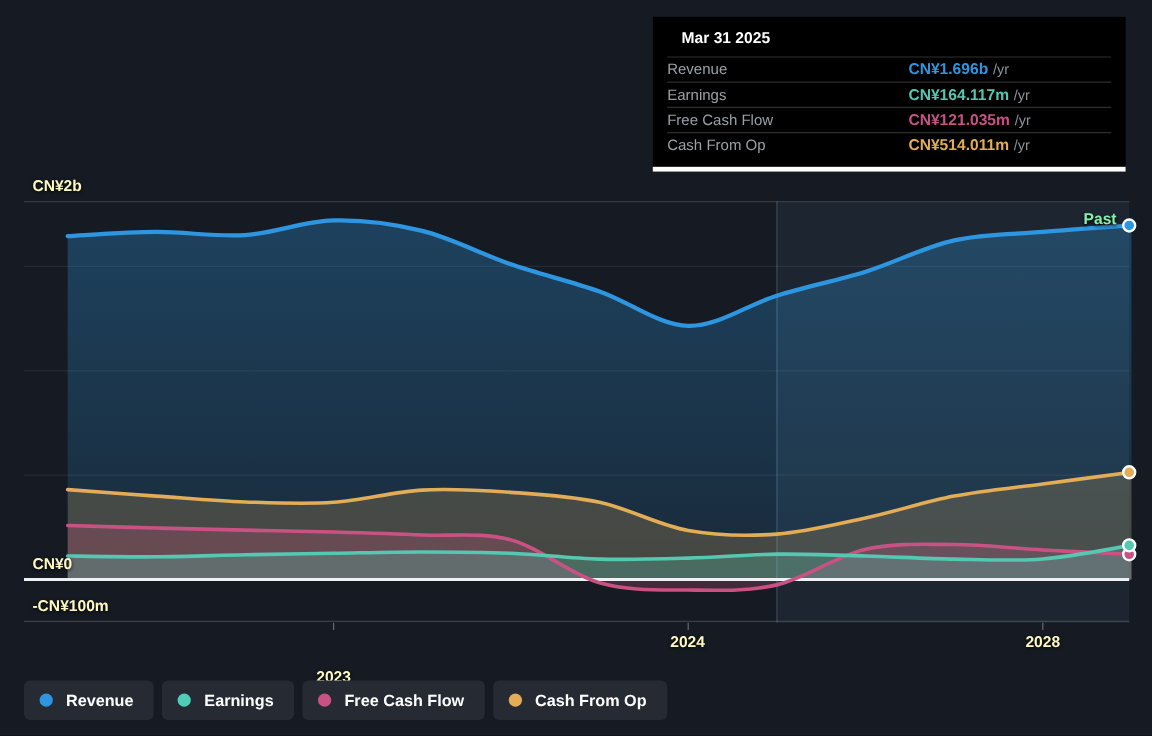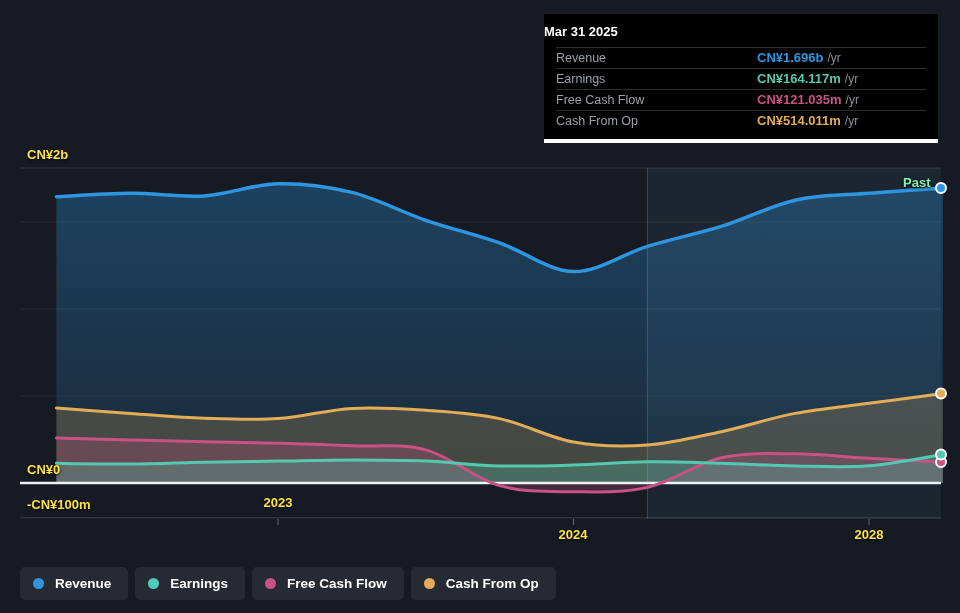--- a/index.html
+++ b/index.html
@@ -3,37 +3,37 @@
 <meta charset="utf-8">
 <style>
   html,body{margin:0;padding:0;background:#10141a;}
   .stage{
     position:relative;width:960px;height:613px;overflow:hidden;
     background:#161b23;font-family:"Liberation Sans",sans-serif;
     -webkit-font-smoothing:antialiased;
   }
   svg{position:absolute;left:0;top:0;display:block;}
   .axis-label{
-    position:absolute;color:#fde047;font-size:13px;font-weight:bold;
+    position:absolute;color:#fef9c3;font-size:13px;font-weight:bold;
     text-shadow:0 1px 3px rgba(0,0,0,.9);white-space:nowrap;z-index:3;
   }
   .x-label{transform:translateX(-50%);}
   .past-label{
     position:absolute;color:#86efac;font-size:13px;font-weight:bold;
     text-shadow:0 1px 3px rgba(0,0,0,.9);z-index:3;
   }
   
   .tooltip{
     position:absolute;left:544px;top:14px;width:394px;box-sizing:border-box;
     background:#000000;border-bottom:4px solid #ffffff;z-index:5;
     padding:0 0 8px 0;
   }
   .tooltip .tt-title{
     color:#ffffff;font-size:13px;font-weight:bold;
-    padding:10px 12px 8px 0;
+    padding:10px 12px 8px 24px;
   }
   .tt-row{
     position:relative;height:20px;line-height:20px;margin:0 12px;
     border-top:1px solid rgba(255,255,255,.18);
     font-size:12.5px;color:#9aa1a8;
   }
   .tt-row .tt-label{position:absolute;left:0;top:0;}
   .tt-row .tt-value{position:absolute;left:201px;top:0;font-weight:bold;font-size:13px;}
   .tt-row .tt-suffix{color:#8b9299;font-weight:normal;font-size:12px;margin-left:4px;}
   
@@ -81,21 +81,21 @@
       <circle cx="941.0" cy="187.9" r="5" fill="#2e96e0" stroke="#ffffff" stroke-width="2"></circle>
       <circle cx="941.0" cy="393.6" r="5" fill="#e3ac56" stroke="#ffffff" stroke-width="2"></circle>
       <circle cx="941.0" cy="461.9" r="5" fill="#c95284" stroke="#ffffff" stroke-width="2"></circle>
       <circle cx="941.0" cy="454.5" r="5" fill="#55c8b2" stroke="#ffffff" stroke-width="2"></circle>
     </svg>
 
   <div class="axis-label" style="left:27px;top:147px">CN¥2b</div>
   <div class="axis-label" style="left:27px;top:462px">CN¥0</div>
   <div class="axis-label" style="left:27px;top:497px">-CN¥100m</div>
 
-  <div class="axis-label x-label" style="left:278px;top:495px">2023</div>
+  <div class="axis-label x-label" style="left:278px;top:556px">2023</div>
   <div class="axis-label x-label" style="left:573px;top:527px">2024</div>
   <div class="axis-label x-label" style="left:869px;top:527px">2028</div>
 
   <div class="past-label" style="left:903px;top:175px">Past</div>
 
   <div class="tooltip">
     <div class="tt-title">Mar 31 2025</div>
     <div class="tt-row">
       <span class="tt-label">Revenue</span>
       <span class="tt-value" style="color: rgb(46, 150, 224);"><span>CN¥1.696b</span><span class="tt-suffix">/yr</span></span>

